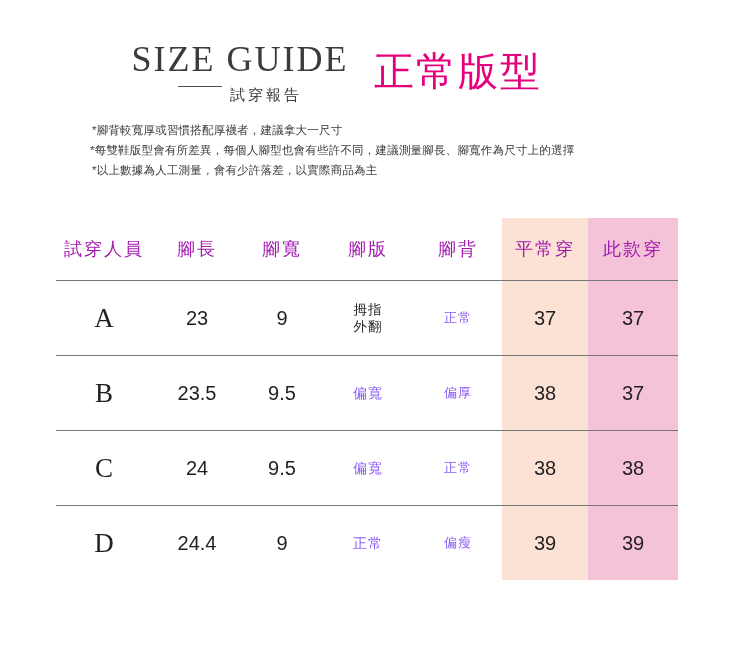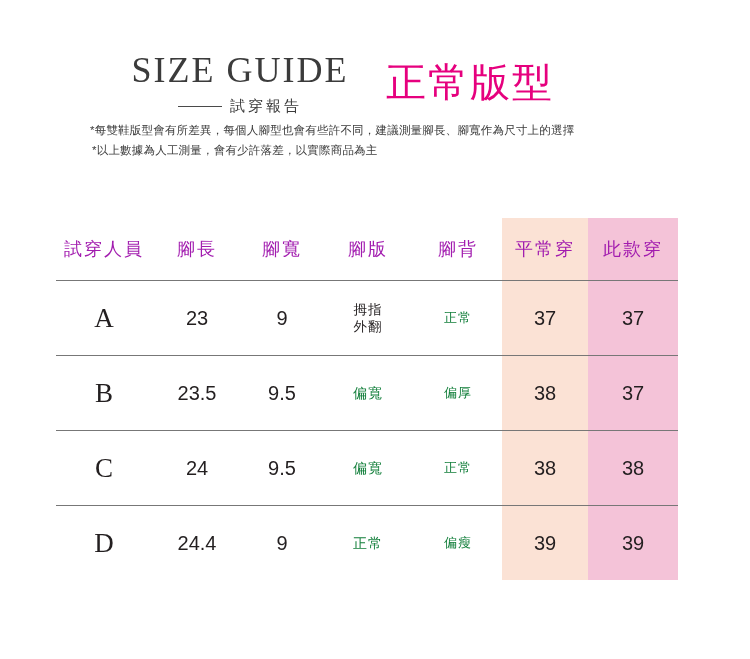--- a/index.html
+++ b/index.html
@@ -18,43 +18,42 @@
     position: relative;
     width: 750px;
     height: 659px;
     box-sizing: border-box;
   }
 
   
   .header {
     position: absolute;
     left: 0;
-    top: 49px;
+    top: 38px;
     width: 638px;
     height: 80px;
-    padding-left: 12px;
   }
   .title-block {
     position: absolute;
     left: 90px;
     top: 0;
     width: 300px;
     text-align: center;
   }
   .size-guide {
     font-family: "Liberation Serif", serif;
     font-size: 36px;
     letter-spacing: 2px;
     color: #3b3b3b;
     line-height: 42px;
     white-space: nowrap;
   }
   .subtitle-row {
     display: flex;
-    align-items: center;
+    align-items: flex-start;
     justify-content: center;
     gap: 8px;
     margin-top: 6px;
   }
   .sub-rule {
     display: block;
     width: 44px;
     height: 1px;
     background: #4a4a4a;
   }
@@ -139,21 +138,21 @@
     color: #231f20;
   }
   .cell-num {
     font-family: Liberation Sans, sans-serif;
     font-size: 20px;
     color: #231f20;
   }
   .cell-text {
     font-size: 14px;
     letter-spacing: 1px;
-    color: #15803d;
+    color: #8b5cf6;
     line-height: 18px;
   }
   .cell-text.small {
     font-size: 13px;
   }
   .cell-two-line {
     font-size: 13.5px;
     line-height: 17px;
     letter-spacing: 1px;
   }
@@ -186,20 +185,21 @@
       <div class="size-guide">SIZE GUIDE</div>
       <div class="subtitle-row">
         <span class="sub-rule"></span>
         <span class="subtitle">試穿報告</span>
       </div>
     </div>
     <div class="pink-title">正常版型</div>
   </div>
 
   <div class="notes">
+    <div class="note-line n1">*腳背較寬厚或習慣搭配厚襪者，建議拿大一尺寸</div>
     <div class="note-line n2">*每雙鞋版型會有所差異，每個人腳型也會有些許不同，建議測量腳長、腳寬作為尺寸上的選擇</div>
     <div class="note-line n3">*以上數據為人工測量，會有少許落差，以實際商品為主</div>
   </div>
 
   <div class="table-wrap">
     <table class="size-table">
       <colgroup>
         <col class="col-name">
         <col class="col-len">
         <col class="col-wid">

